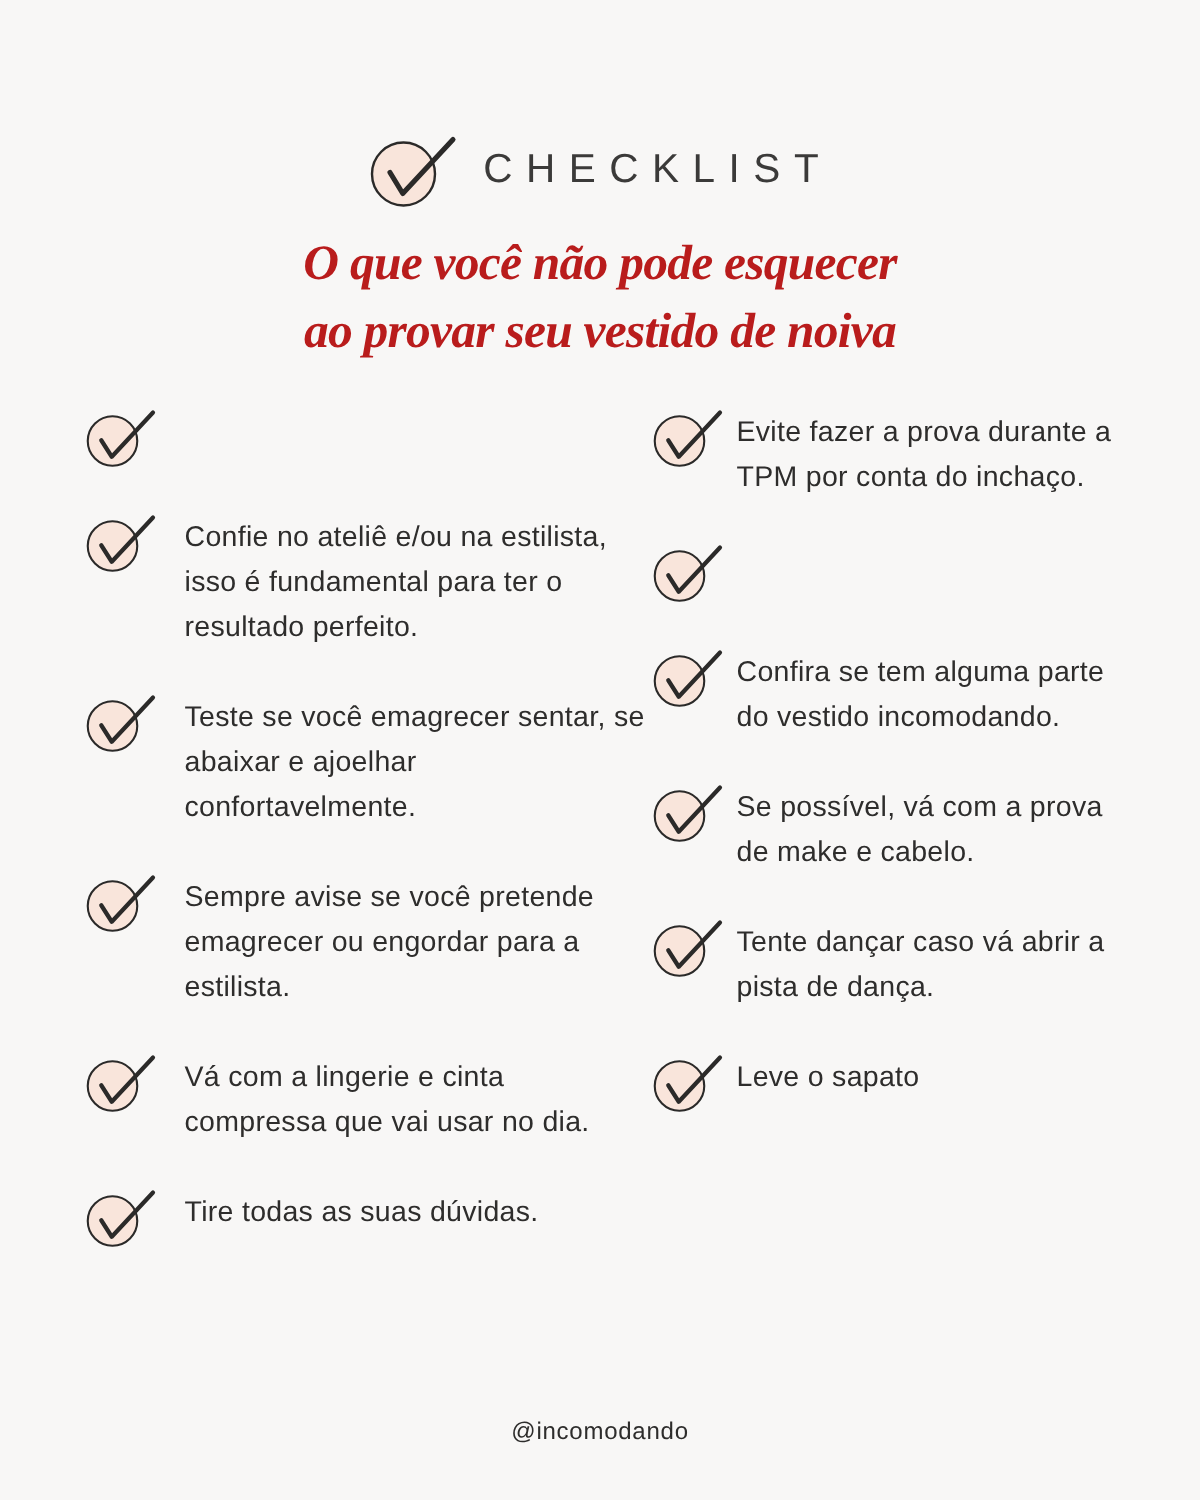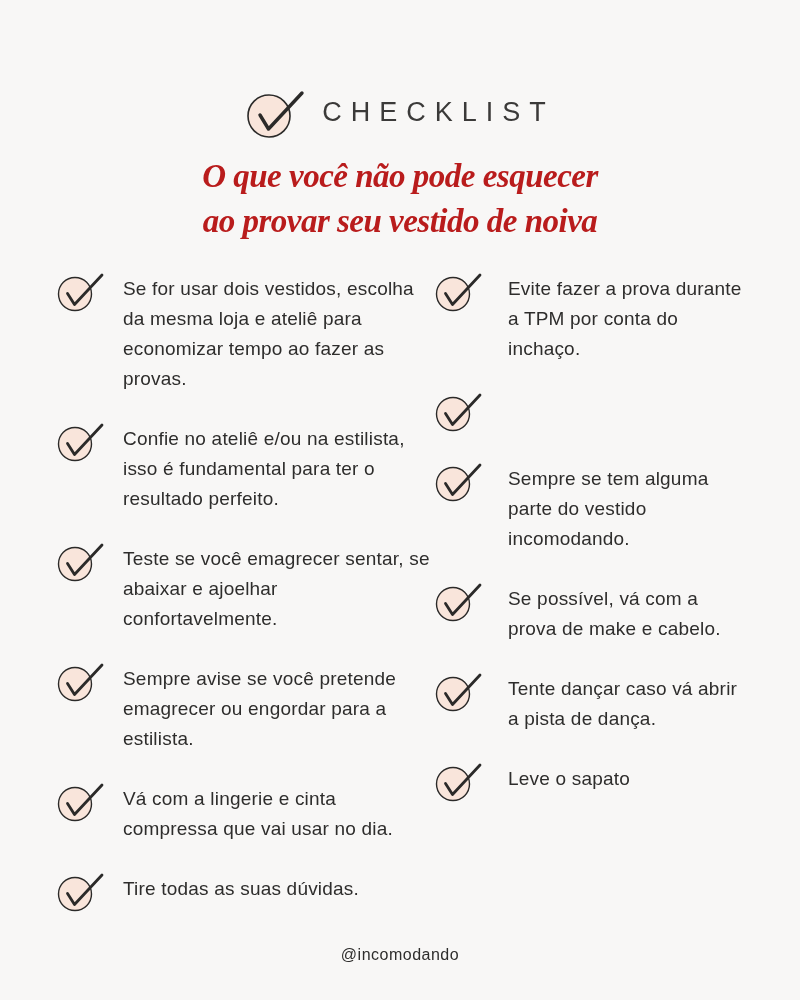--- a/index.html
+++ b/index.html
@@ -51,21 +51,21 @@
   }
   .col { display: flex; flex-direction: column; }
   .col-left  { width: 378px; flex: 0 0 378px; }
   .col-right { flex: 1; }
   .item {
     display: flex;
     align-items: flex-start;
     margin-bottom: 30px;
   }
   .col-left .item { gap: 16px; }
-  .col-right .item { gap: 23px; }
+  .col-right .item { gap: 6px; }
   .check-icon { flex: 0 0 auto; display: inline-block; line-height: 0; }
   .item .check-icon { margin-top: -4px; }
   .item-text {
     font-size: 19px;
     line-height: 30px;
     letter-spacing: 0.2px;
     color: #2e2d2c;
   }
   
   .footer {
@@ -102,21 +102,20 @@
   <div class="columns">
 
     <div class="col col-left">
       <div class="item">
         <span class="check-icon">
           <svg width="52" height="44" viewBox="0 0 52 44">
               <circle cx="20" cy="24" r="16.5" fill="#f9e5db" stroke="#2b2a29" stroke-width="1.4"></circle>
               <path d="M12.5 23.5 L19.5 34.5 L47 5" fill="none" stroke="#2b2a29" stroke-width="2.8" stroke-linecap="round" stroke-linejoin="round"></path>
             </svg>
         </span>
-        <p class="item-text">Se for usar dois vestidos, escolha da mesma loja e ateliê para economizar tempo ao fazer as provas.</p>
       </div>
       <div class="item">
         <span class="check-icon">
           <svg width="52" height="44" viewBox="0 0 52 44">
               <circle cx="20" cy="24" r="16.5" fill="#f9e5db" stroke="#2b2a29" stroke-width="1.4"></circle>
               <path d="M12.5 23.5 L19.5 34.5 L47 5" fill="none" stroke="#2b2a29" stroke-width="2.8" stroke-linecap="round" stroke-linejoin="round"></path>
             </svg>
         </span>
         <p class="item-text">Confie no ateliê e/ou na estilista, isso é fundamental para ter o resultado perfeito.</p>
       </div>
@@ -176,21 +175,21 @@
             </svg>
         </span>
       </div>
       <div class="item">
         <span class="check-icon">
           <svg width="52" height="44" viewBox="0 0 52 44">
               <circle cx="20" cy="24" r="16.5" fill="#f9e5db" stroke="#2b2a29" stroke-width="1.4"></circle>
               <path d="M12.5 23.5 L19.5 34.5 L47 5" fill="none" stroke="#2b2a29" stroke-width="2.8" stroke-linecap="round" stroke-linejoin="round"></path>
             </svg>
         </span>
-        <p class="item-text">Sempre se tem alguma parte do vestido incomodando.</p>
+        <p class="item-text">Confira se tem alguma parte do vestido incomodando.</p>
       </div>
       <div class="item">
         <span class="check-icon">
           <svg width="52" height="44" viewBox="0 0 52 44">
               <circle cx="20" cy="24" r="16.5" fill="#f9e5db" stroke="#2b2a29" stroke-width="1.4"></circle>
               <path d="M12.5 23.5 L19.5 34.5 L47 5" fill="none" stroke="#2b2a29" stroke-width="2.8" stroke-linecap="round" stroke-linejoin="round"></path>
             </svg>
         </span>
         <p class="item-text">Se possível, vá com a prova de make e cabelo.</p>
       </div>

